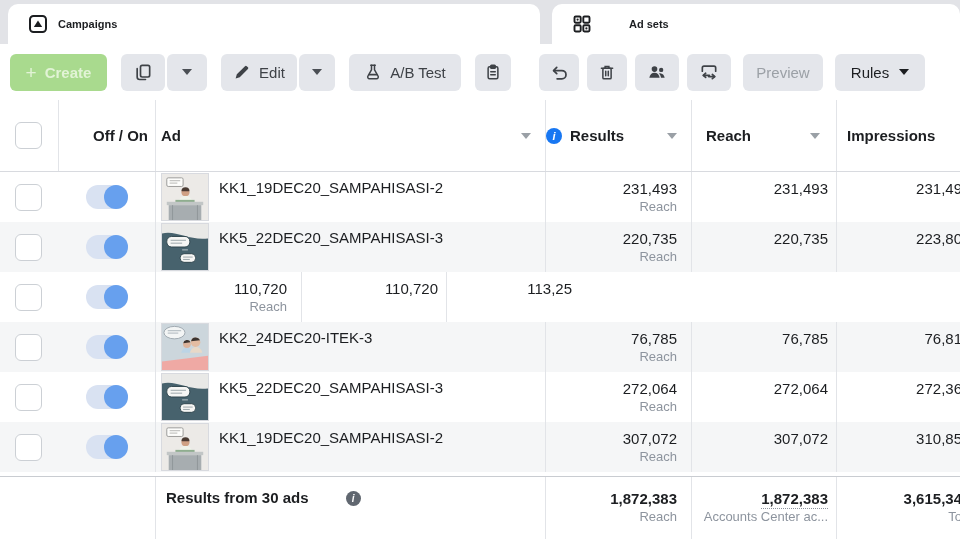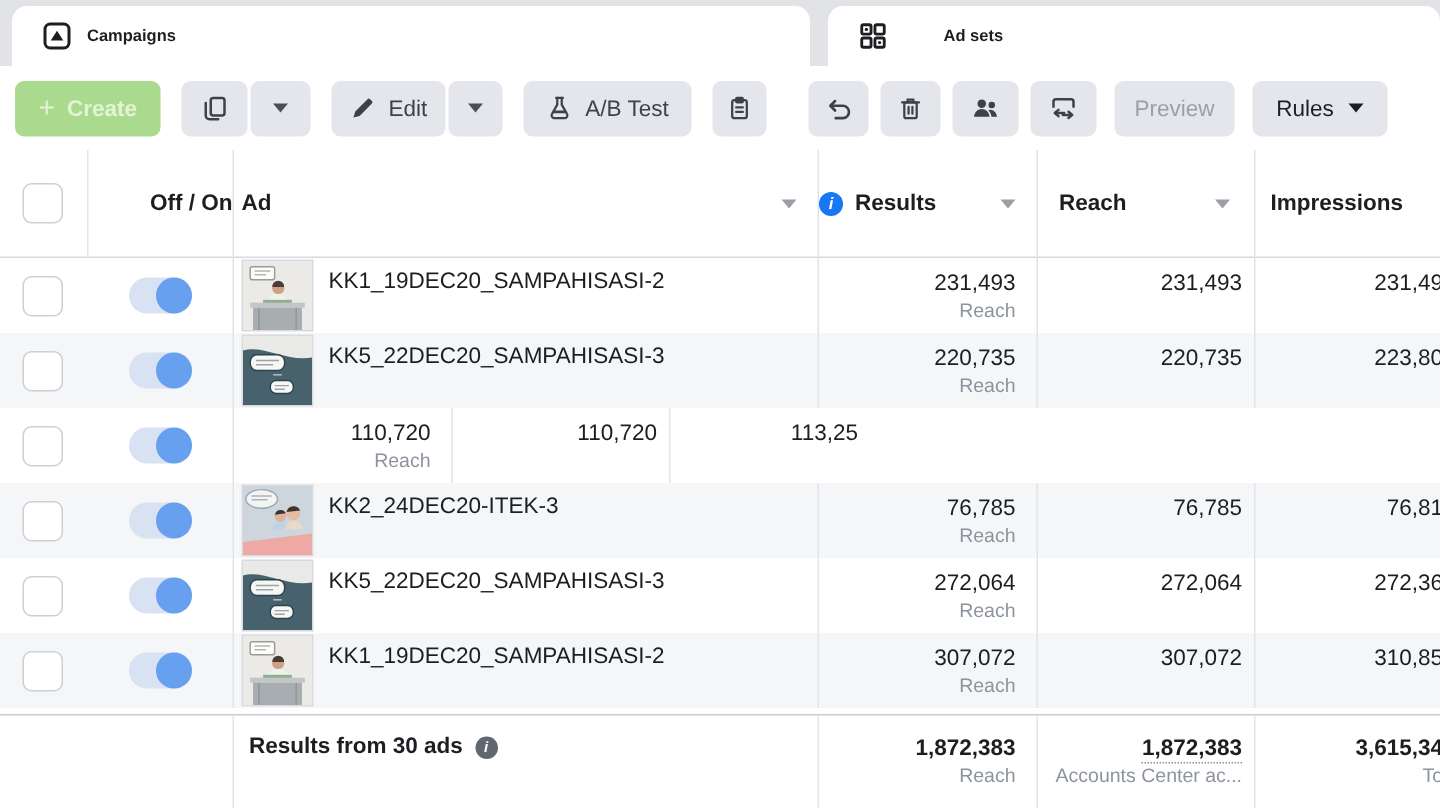--- a/index.html
+++ b/index.html
@@ -57,21 +57,21 @@
 
   .thumb { width:48px; height:48px; flex:none; border:1px solid #d8dadf; background:#fff; overflow:hidden; }
   .thumb svg { display:none; width:46px; height:46px; }
   .thumb[data-thumb="comic-desk"] svg.t-desk { display:block; }
   .thumb[data-thumb="comic-teal"] svg.t-teal { display:block; }
   .thumb[data-thumb="comic-pair"] svg.t-pair { display:block; }
   .ad-name { margin-left:10px; white-space:nowrap; align-self:flex-start; margin-top:7px; cursor:pointer; }
 
   .tfoot { margin-top:4px; border-top:1px solid #c9ccd1; height:63px; font-size:15px; }
   .tfoot .f-spacer { width:155px; }
-  .tfoot .f-label { width:390px; display:flex; align-items:flex-start; padding:12px 0 0 10px; font-weight:700; }
+  .tfoot .f-label { width:390px; display:flex; align-items:flex-start; padding:12px 0 0 10px; font-weight:700;gap:29px; }
   .tfoot .num { font-weight:700; }
   .tfoot .c-results, .tfoot .c-reach, .tfoot .c-impr { padding-top:12px; }
   .dotted-u { border-bottom:1.5px dotted #8d949e; padding-bottom:1px; }
 </style>
 </head>
 <body>
 
 <div class="app">
 
   <div class="tabstrip">
@@ -205,21 +205,21 @@
       <span class="caret dark"></span>
     </button>
   </div>
 
   <div class="table">
 
     <div class="trow thead">
       <div class="c-check">
           <span class="checkbox"></span>
         </div>
-      <div class="c-toggle vline" style="justify-content:flex-end; padding-left:27px;">
+      <div class="c-toggle vline" style="justify-content:center; padding-left:27px;">
         <span>Off / On</span>
       </div>
       <div class="c-ad vline">
         <span>Ad</span>
         <span class="sort-caret"></span>
       </div>
       <div class="c-results vline">
           <div class="cellflex">
         <span class="info-blue">i</span>
         <span>Results</span>

